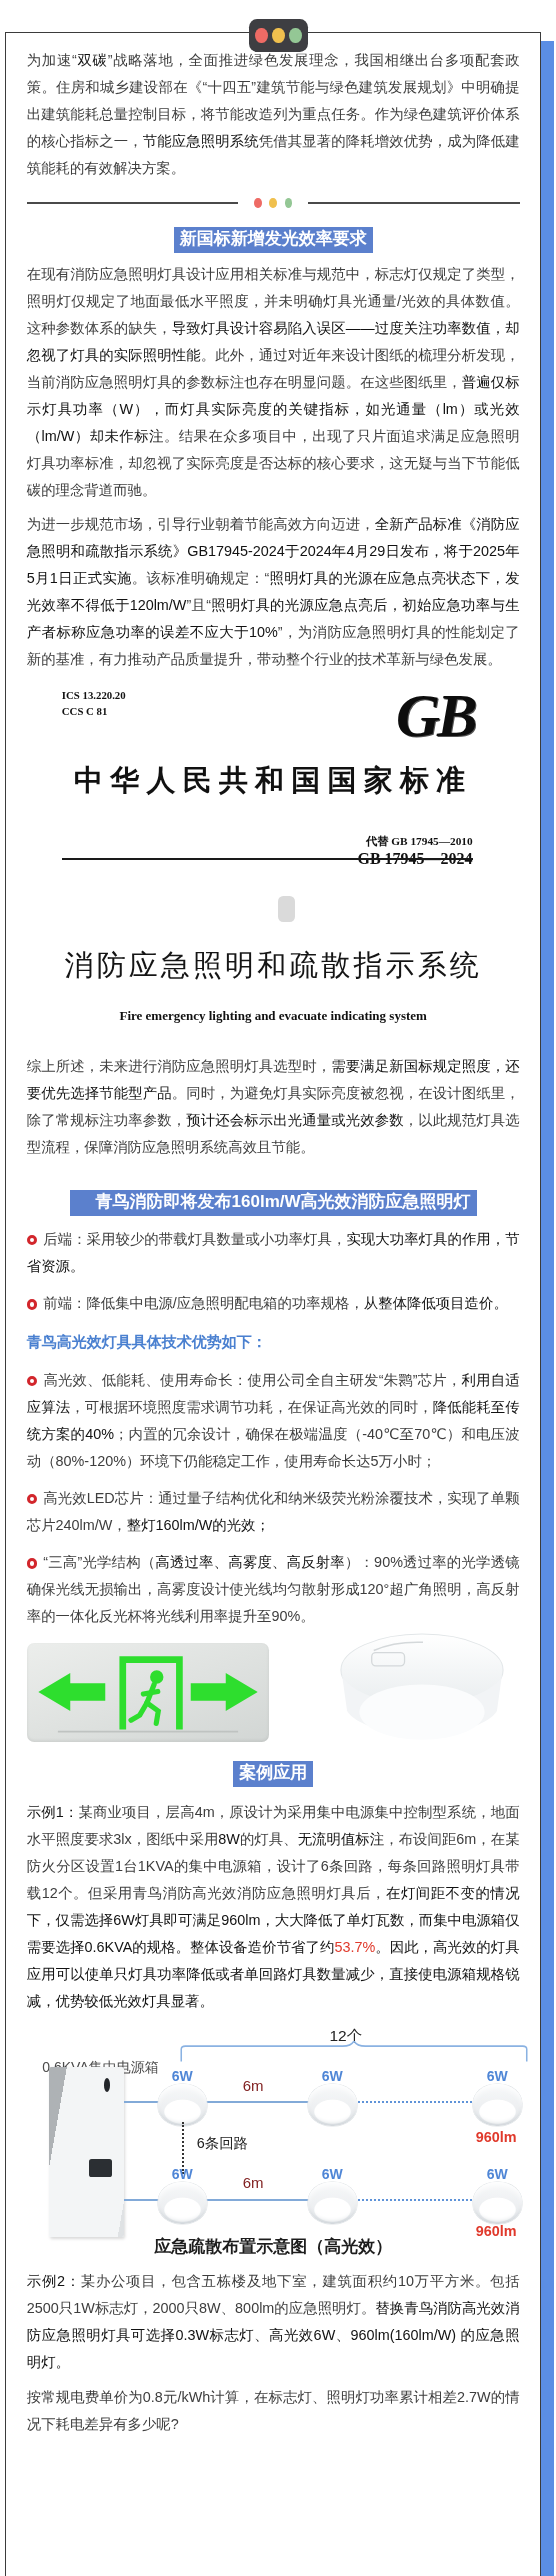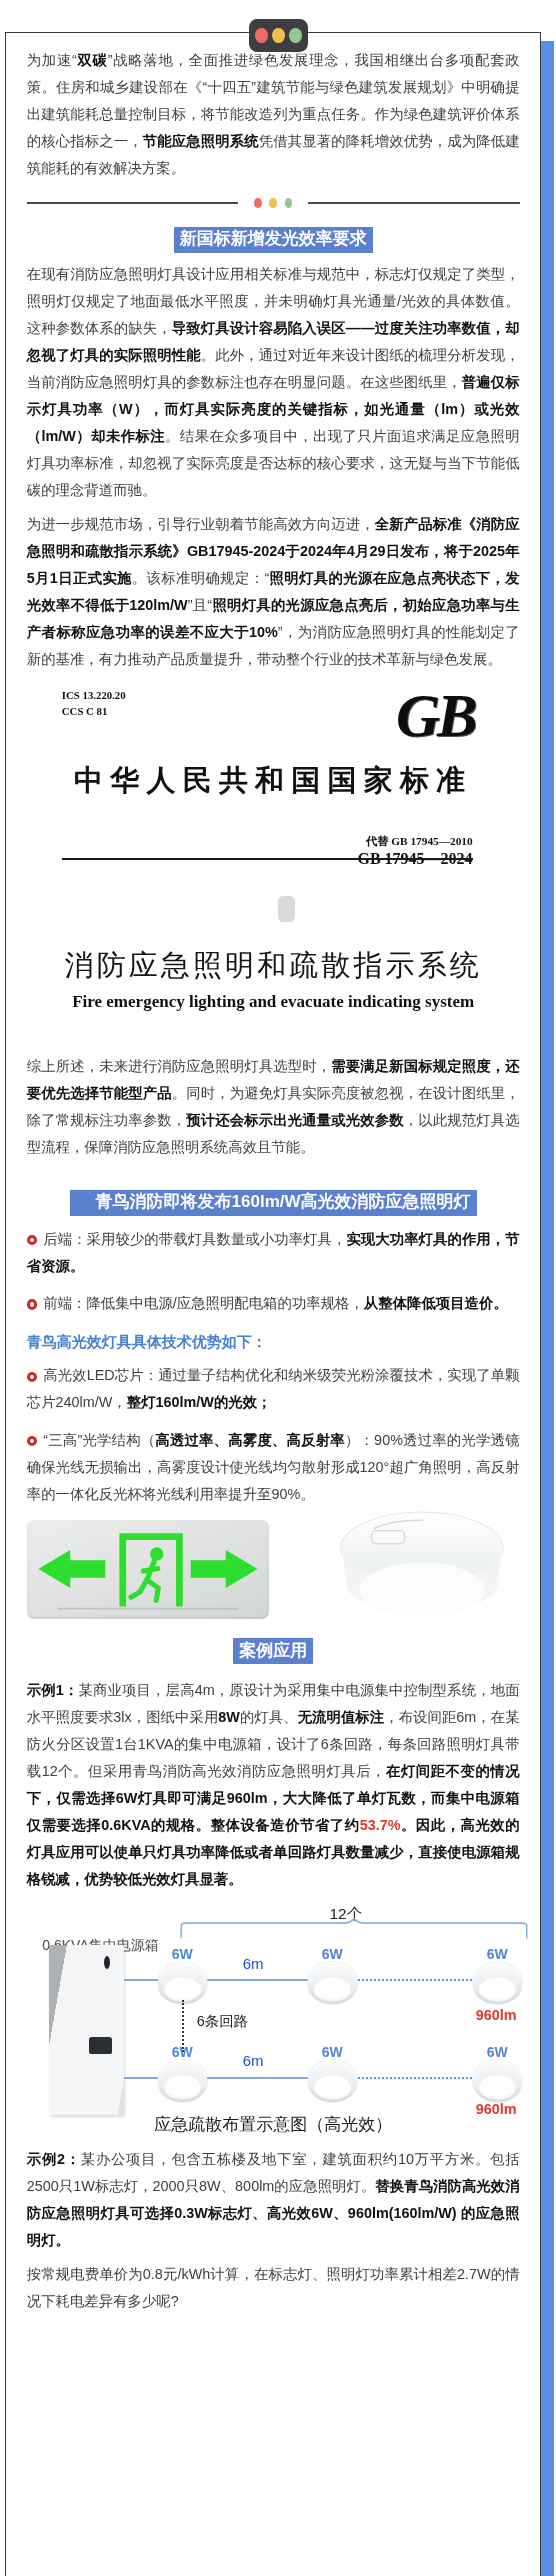--- a/index.html
+++ b/index.html
@@ -18,21 +18,21 @@
   
   .card{position:absolute;background:#fff;border:1px solid var(--border);}
   .card1{left:5.2px;top:32px;width:536px;height:2590px;padding:0 20.6px;overflow:hidden;}
 
   
   .traffic{position:absolute;left:249px;top:19px;width:59px;height:33px;background:#3e3e42;border-radius:8.2px;display:flex;align-items:center;justify-content:center;gap:4.6px;z-index:5;}
   .traffic .dot{width:12.4px;height:15.5px;border-radius:50%;}
 
   
   .body{font-size:14.4px;line-height:27px;text-align:justify;color:var(--ink);}
-  .body .b{font-weight:bold;color:var(--bold-ink);}
+  .body .b{font-weight:normal;color:var(--bold-ink);}
   .body .r{color:var(--red);}
 
   p.intro{margin-top:14.4px;}
   .divider{display:flex;align-items:center;height:10.3px;margin-top:15.5px;}
   .divider .line{flex:1;height:1.5px;background:var(--line);}
   .divider .dots{display:flex;gap:7.7px;margin:0 15.5px;}
   .divider .dots span{width:7.7px;height:10.3px;border-radius:50%;}
 
   .sec-heading{display:table;margin:18.5px auto 0 auto;background:var(--accent);color:#fff;
     font-size:17px;font-weight:bold;line-height:1.1;padding:3.6px 6.2px;}
@@ -48,21 +48,21 @@
   
   .gb-cover{position:relative;margin-top:11.3px;height:350px;font-family:"Liberation Serif","DejaVu Serif",serif;color:#111;}
   .gb-ics{position:absolute;left:35px;top:4.1px;font-size:10.8px;font-weight:bold;line-height:15.5px;white-space:pre-line;}
   .gb-logo{position:absolute;right:45px;top:-3.1px;font-size:61px;font-weight:bold;font-style:italic;letter-spacing:-3.1px;color:#0d0d0d;text-shadow:1px 1px 0 #555;}
   .gb-nation{position:absolute;left:0;top:77px;width:100%;text-align:center;font-size:29px;font-weight:bold;letter-spacing:7.2px;}
   .gb-code{position:absolute;right:47px;top:126px;font-size:16px;font-weight:bold;margin-top:40px;}
   .gb-replaces{position:absolute;right:47px;top:150px;font-size:11.3px;font-weight:bold;}
   .gb-rule{position:absolute;left:35px;right:47px;top:174px;height:1.5px;background:#1a1a1a;}
   .gb-blob{position:absolute;left:251px;top:212px;width:17.5px;height:26px;background:#dadada;border-radius:5.2px;}
   .gb-doc-title{position:absolute;left:0;top:262px;width:100%;text-align:center;font-size:29px;font-weight:normal;color:#151515;font-family:"Liberation Sans","DejaVu Sans",sans-serif;letter-spacing:3.1px;}
-  .gb-doc-sub{position:absolute;left:0;top:308px;width:100%;text-align:center;font-size:17px;font-weight:bold;}
+  .gb-doc-sub{position:absolute;left:0;top:324px;width:100%;text-align:center;font-size:13px;font-weight:bold;}
 
   
   .products{margin-top:8.2px;height:108px;display:flex;justify-content:space-between;align-items:center;}
   .exit-sign{width:242px;height:99px;border-radius:7.2px;background:linear-gradient(160deg,#eceeec,#d2d6d4);position:relative;box-shadow:inset 0 -1.5px 3.1px rgba(0,0,0,.08);}
   .exit-sign svg{position:absolute;left:0;top:0;}
   .ceiling-lamp{width:196px;height:117px;margin-top:-7.2px;}
 
   
   .diagram{position:relative;margin-top:8px;height:233px;}
   .dg-count{position:absolute;left:278px;top:3.1px;width:82px;text-align:center;font-size:15.5px;color:#222;}
@@ -70,25 +70,25 @@
   .dg-psu-label{position:absolute;left:15.5px;top:36px;font-size:14px;color:#4b4b4b;}
   .cabinet{position:absolute;left:22px;top:44px;width:75px;height:170px;background:linear-gradient(100deg,#aeb2b5 0 17%,#f3f5f6 17% 94%,#dfe2e4 94%);border-radius:2.1px;box-shadow:1px 1.5px 3.1px rgba(0,0,0,.15);}
   .cabinet .screen{position:absolute;left:40px;top:92px;width:23px;height:17.5px;background:#2b2f33;border-radius:2.6px;}
   .cabinet .knob{position:absolute;right:13.4px;top:11.3px;width:6.2px;height:13.4px;background:#23262a;border-radius:50%;}
   .mini-lamp{position:absolute;width:49px;height:42px;border-radius:48%/46%;
     background:radial-gradient(ellipse 62% 48% at 50% 66%,#ffffff 58%,rgba(255,255,255,0) 62%),linear-gradient(#f7f8f9,#e6e9ec);
     box-shadow:0 0 0 0.5px #dde1e4,inset 0 6.2px 6.2px -3.1px #fff,inset 0 -4.6px 5.2px -3.1px #c9cfd4;}
   .wire{position:absolute;height:2.1px;background:#82aad8;}
   .wire.dotted{background:none;border-top:2.6px dotted #5f93d8;height:0;}
   .dg-watt{position:absolute;width:49px;text-align:center;font-size:14px;font-weight:bold;color:var(--blue-label);}
-  .dg-gap{position:absolute;font-size:15px;color:#1d4ed8;}
+  .dg-gap{position:absolute;font-size:15px;color:#7f1d1d;}
   .dg-lumen{position:absolute;font-size:14.4px;font-weight:bold;color:var(--red);}
   .dg-vline{position:absolute;left:155px;top:99px;height:52px;border-left:2.1px dotted #333;}
   .dg-circuits{position:absolute;left:170px;top:111px;font-size:14.4px;color:#222;}
-  .dg-caption{position:absolute;left:0;top:212px;width:100%;text-align:center;font-size:17px;font-weight:normal;color:#1d1d1d;}
+  .dg-caption{position:absolute;left:0;top:212px;width:100%;text-align:center;font-size:17px;font-weight:bold;color:#1d1d1d;}
 </style>
 </head>
 <body>
 
 <div class="page">
 
   <div class="blue-shadow"></div>
 
   <div class="card card1">
 
@@ -125,20 +125,21 @@
     <p class="body p36"><span class="">综上所述，未来进行消防应急照明灯具选型时，</span><span class="b">需要满足新国标规定照度，还要优先选择节能型产品</span><span class="">。同时，为避免灯具实际亮度被忽视，在设计图纸里，除了常规标注功率参数，</span><span class="b">预计还会标示出光通量或光效参数</span><span class="">，以此规范灯具选型流程，保障消防应急照明系统高效且节能。</span></p>
 
     <h2 class="sec-heading h2">青鸟消防即将发布160lm/W高光效消防应急照明灯</h2>
 
 
     <p class="body p20"><span class="ring"></span><span><span class="">后端：采用较少的带载灯具数量或小功率灯具，</span><span class="b">实现大功率灯具的作用，节省资源。</span></span></p>
     <p class="body p20"><span class="ring"></span><span><span class="">前端：降低集中电源/应急照明配电箱的功率规格，</span><span class="b">从整体降低项目造价。</span></span></p>
 
     <p class="subhead">青鸟高光效灯具具体技术优势如下：</p>
 
+    <p class="body p28"><span class="ring"></span><span><span class="">高光效、低能耗、使用寿命长：使用公司全自主研发“朱鹮”芯片，</span><span class="b">利用自适应算法</span><span class="">，可根据环境照度需求调节功耗，在保证高光效的同时，</span><span class="b">降低能耗至传统方案的40%</span><span class="">；内置的冗余设计，确保在极端温度（-40℃至70℃）和电压波动（80%-120%）环境下仍能稳定工作，使用寿命长达5万小时；</span></span></p>
     <p class="body p20"><span class="ring"></span><span><span class="">高光效LED芯片：通过量子结构优化和纳米级荧光粉涂覆技术，实现了单颗芯片240lm/W，</span><span class="b">整灯160lm/W的光效；</span></span></p>
     <p class="body p20"><span class="ring"></span><span><span class="">“三高”光学结构（</span><span class="b">高透过率、高雾度、高反射率</span><span class="">）：90%透过率的光学透镜确保光线无损输出，高雾度设计使光线均匀散射形成120°超广角照明，高反射率的一体化反光杯将光线利用率提升至90%。</span></span></p>
 
     <div class="products">
       <div class="exit-sign">
         <svg width="242" height="99" viewBox="0 0 470 192">
           <g fill="#2ede2e" stroke="none">
             <polygon points="152,78 84,78 84,58 22,95 84,132 84,112 152,112"></polygon>
             <polygon points="318,78 386,78 386,58 448,95 386,132 386,112 318,112"></polygon>
           </g>

